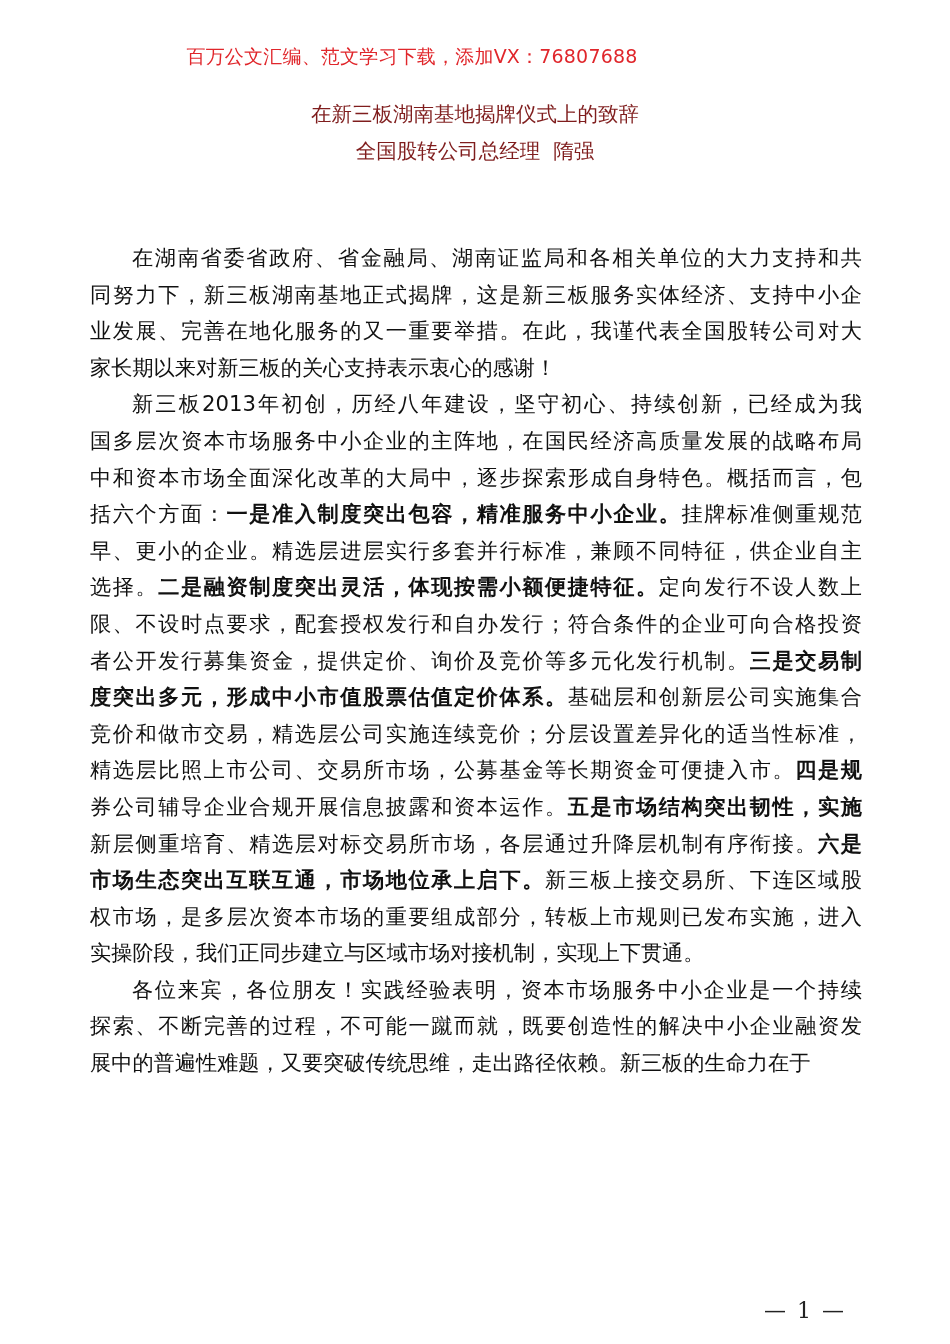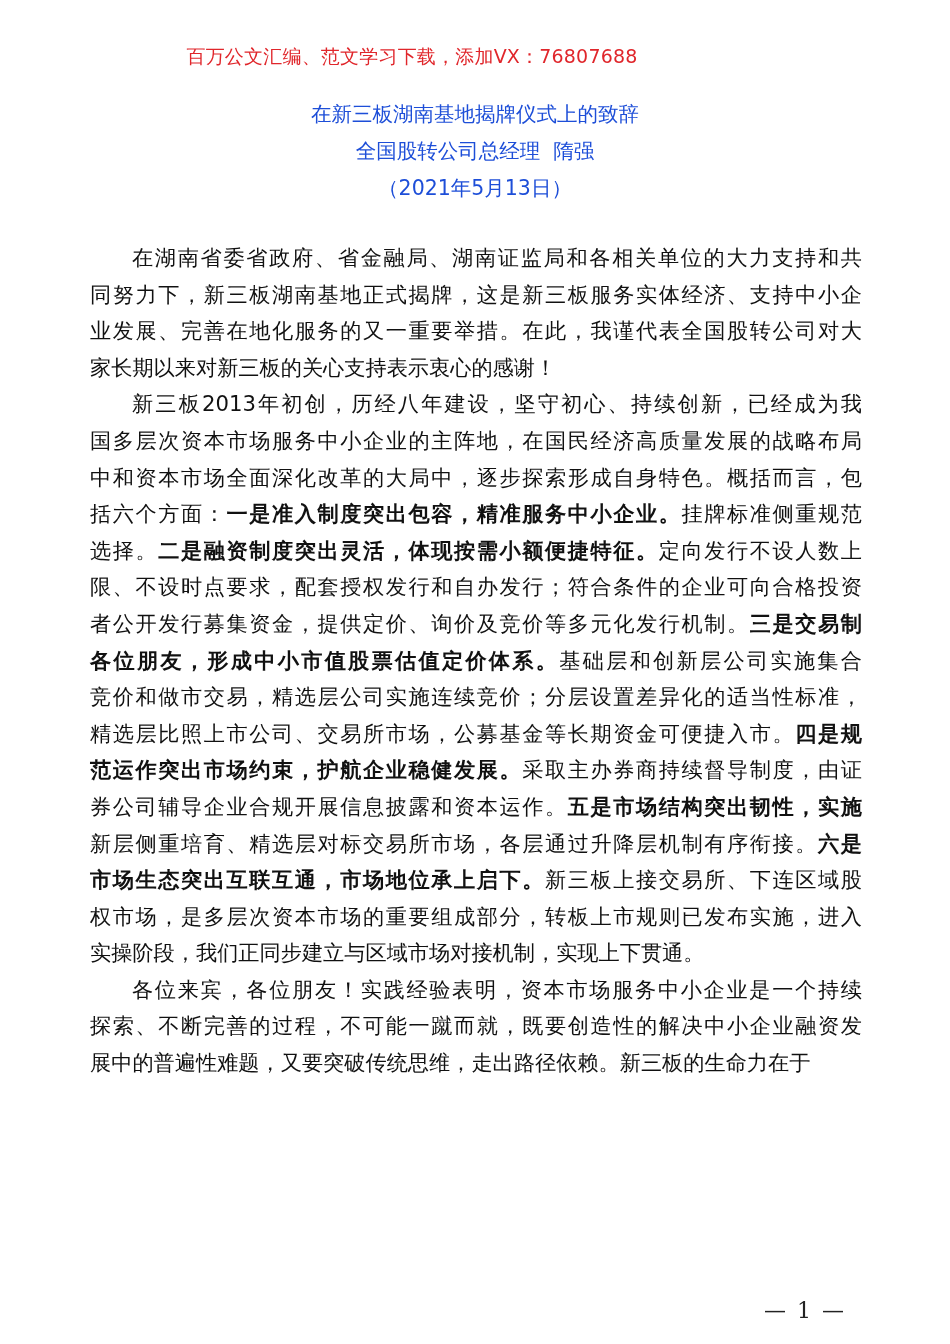--- a/index.html
+++ b/index.html
@@ -8,21 +8,21 @@
       font-family: "DejaVu Sans", "Liberation Sans", sans-serif;
       color: #111111;
     }
     .page { position: absolute; left: 0; top: 0; width: 950px; height: 1344px; background: #fff; }
     .watermark {
       position: absolute; left: 0; top: 44px; width: 824px; text-align: center;
       font-size: 19px; color: #e0262b; letter-spacing: 0.2px; white-space: nowrap;
     }
     .title-block { position: absolute; left: 0; top: 96px; width: 950px; text-align: center; }
     .title-line {
-      font-size: 20.5px; line-height: 37px; height: 37px; white-space: nowrap; color: #1d4ed8;
+      font-size: 20.5px; line-height: 37px; height: 37px; white-space: nowrap; color: #7f1d1d;
     }
     .body-text { position: absolute; left: 90px; top: 240px; width: 772px; }
     .line {
       font-size: 21.2px; line-height: 36.6px; height: 36.6px; white-space: nowrap;
       text-align: justify; text-align-last: justify; letter-spacing: 0px;
     }
     .line.last { text-align-last: left; }
     .line.indent { padding-left: 42px; }
     .b { font-weight: bold; }
     .page-number {
@@ -32,39 +32,38 @@
   </style>
 </head>
 <body>
 
 <div class="page">
   <div class="watermark">百万公文汇编、范文学习下载，添加VX：76807688</div>
 
   <div class="title-block">
     <div class="title-line">在新三板湖南基地揭牌仪式上的致辞</div>
     <div class="title-line" style="white-space: pre;">全国股转公司总经理  隋强</div>
-    <div class="title-line">（2021年5月13日）</div>
   </div>
 
   <div class="body-text" id="body-text">
       <div class="line indent"><span>在湖南省委省政府、省金融局、湖南证监局和各相关单位的大力支持和共</span></div>
       <div class="line"><span>同努力下，新三板湖南基地正式揭牌，这是新三板服务实体经济、支持中小企</span></div>
       <div class="line"><span>业发展、完善在地化服务的又一重要举措。在此，我谨代表全国股转公司对大</span></div>
       <div class="line last"><span>家长期以来对新三板的关心支持表示衷心的感谢！</span></div>
       <div class="line indent"><span>新三板2013年初创，历经八年建设，坚守初心、持续创新，已经成为我</span></div>
       <div class="line"><span>国多层次资本市场服务中小企业的主阵地，在国民经济高质量发展的战略布局</span></div>
       <div class="line"><span>中和资本市场全面深化改革的大局中，逐步探索形成自身特色。概括而言，包</span></div>
       <div class="line"><span>括六个方面：</span><span class="b">一是准入制度突出包容，精准服务中小企业。</span><span>挂牌标准侧重规范</span></div>
+      <div class="line"><span>早、更小的企业。精选层进层实行多套并行标准，兼顾不同特征，供企业自主</span></div>
       <div class="line"><span>选择。</span><span class="b">二是融资制度突出灵活，体现按需小额便捷特征。</span><span>定向发行不设人数上</span></div>
       <div class="line"><span>限、不设时点要求，配套授权发行和自办发行；符合条件的企业可向合格投资</span></div>
       <div class="line"><span>者公开发行募集资金，提供定价、询价及竞价等多元化发行机制。</span><span class="b">三是交易制</span></div>
-      <div class="line"><span class="b">各位朋友，形成中小市值股票估值定价体系。</span><span>基础层和创新层公司实施集合</span></div>
+      <div class="line"><span class="b">度突出多元，形成中小市值股票估值定价体系。</span><span>基础层和创新层公司实施集合</span></div>
       <div class="line"><span>竞价和做市交易，精选层公司实施连续竞价；分层设置差异化的适当性标准，</span></div>
       <div class="line"><span>精选层比照上市公司、交易所市场，公募基金等长期资金可便捷入市。</span><span class="b">四是规</span></div>
-      <div class="line"><span class="b">范运作突出市场约束，护航企业稳健发展。</span><span>采取主办券商持续督导制度，由证</span></div>
       <div class="line"><span>券公司辅导企业合规开展信息披露和资本运作。</span><span class="b">五是市场结构突出韧性，实施</span></div>
       <div class="line"><span>新层侧重培育、精选层对标交易所市场，各层通过升降层机制有序衔接。</span><span class="b">六是</span></div>
       <div class="line"><span class="b">市场生态突出互联互通，市场地位承上启下。</span><span>新三板上接交易所、下连区域股</span></div>
       <div class="line"><span>权市场，是多层次资本市场的重要组成部分，转板上市规则已发布实施，进入</span></div>
       <div class="line last"><span>实操阶段，我们正同步建立与区域市场对接机制，实现上下贯通。</span></div>
       <div class="line indent"><span>各位来宾，各位朋友！实践经验表明，资本市场服务中小企业是一个持续</span></div>
       <div class="line"><span>探索、不断完善的过程，不可能一蹴而就，既要创造性的解决中小企业融资发</span></div>
       <div class="line last"><span>展中的普遍性难题，又要突破传统思维，走出路径依赖。新三板的生命力在于</span></div>
     </div>
 

